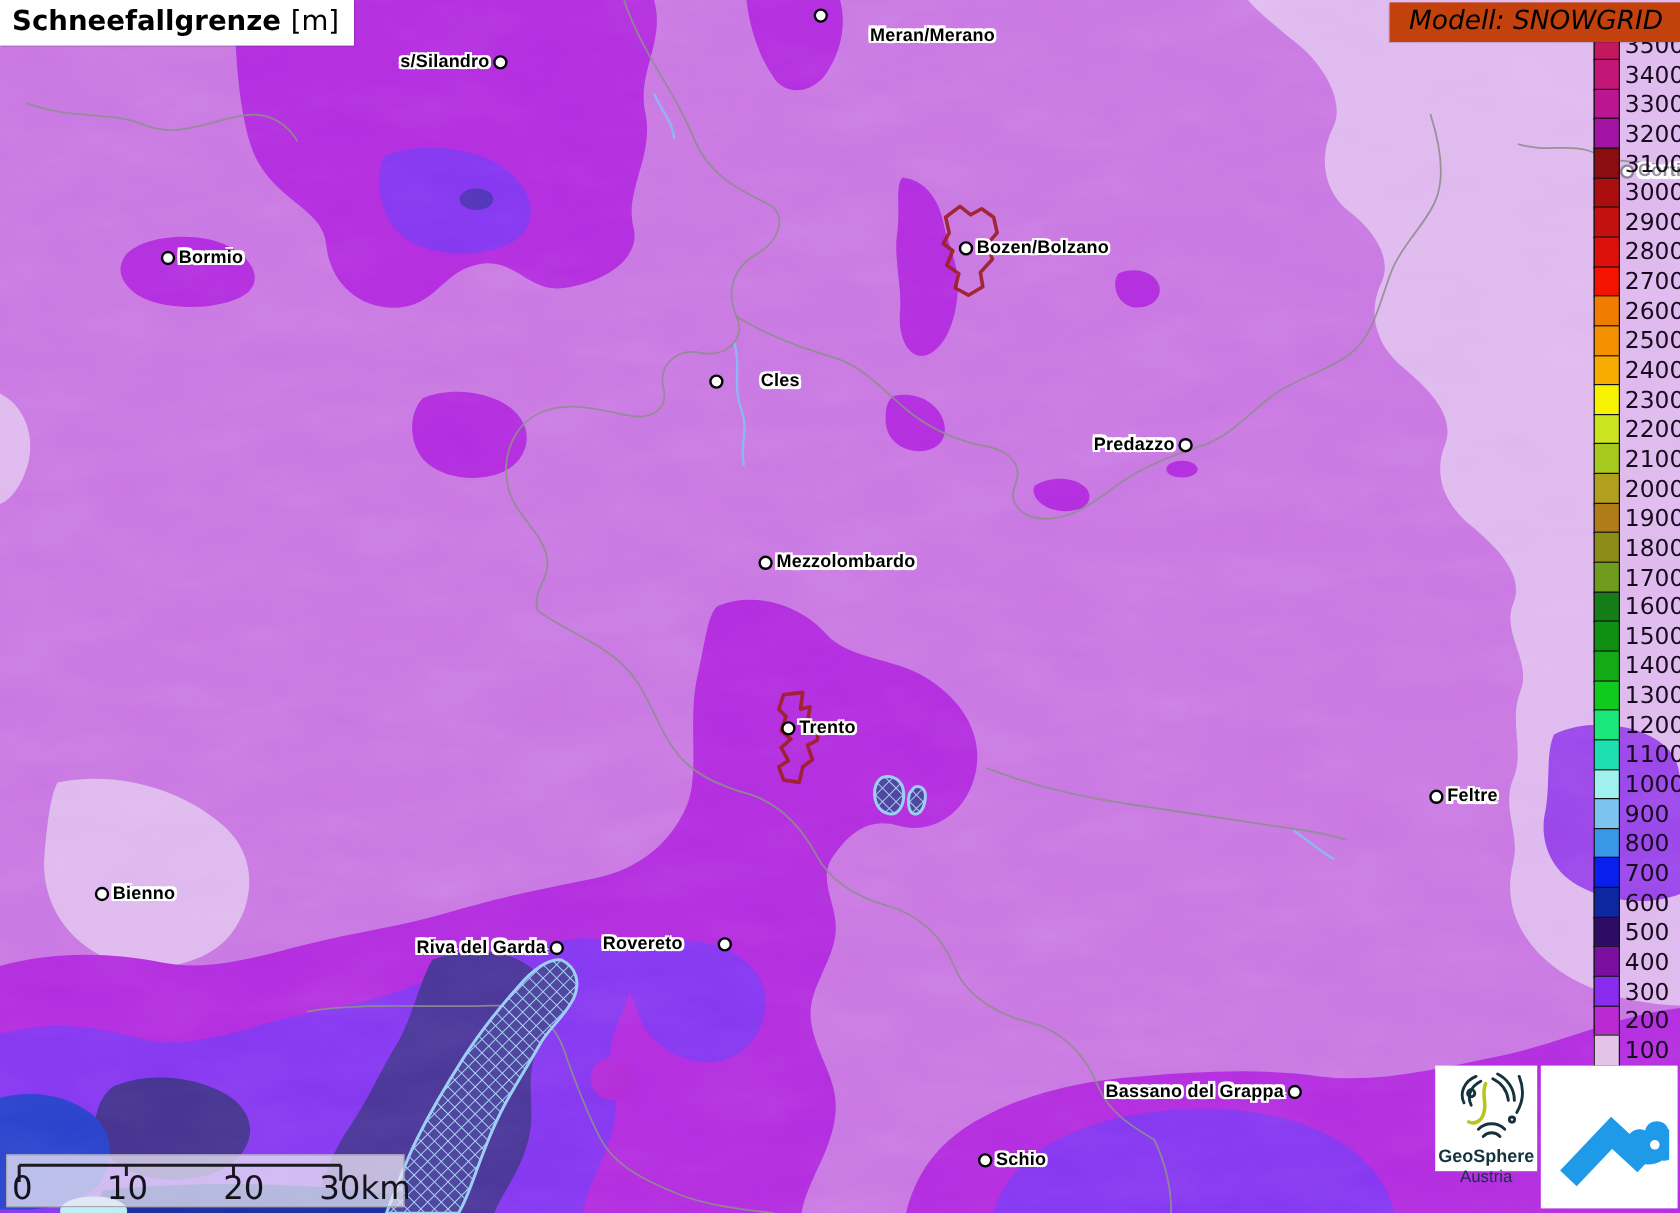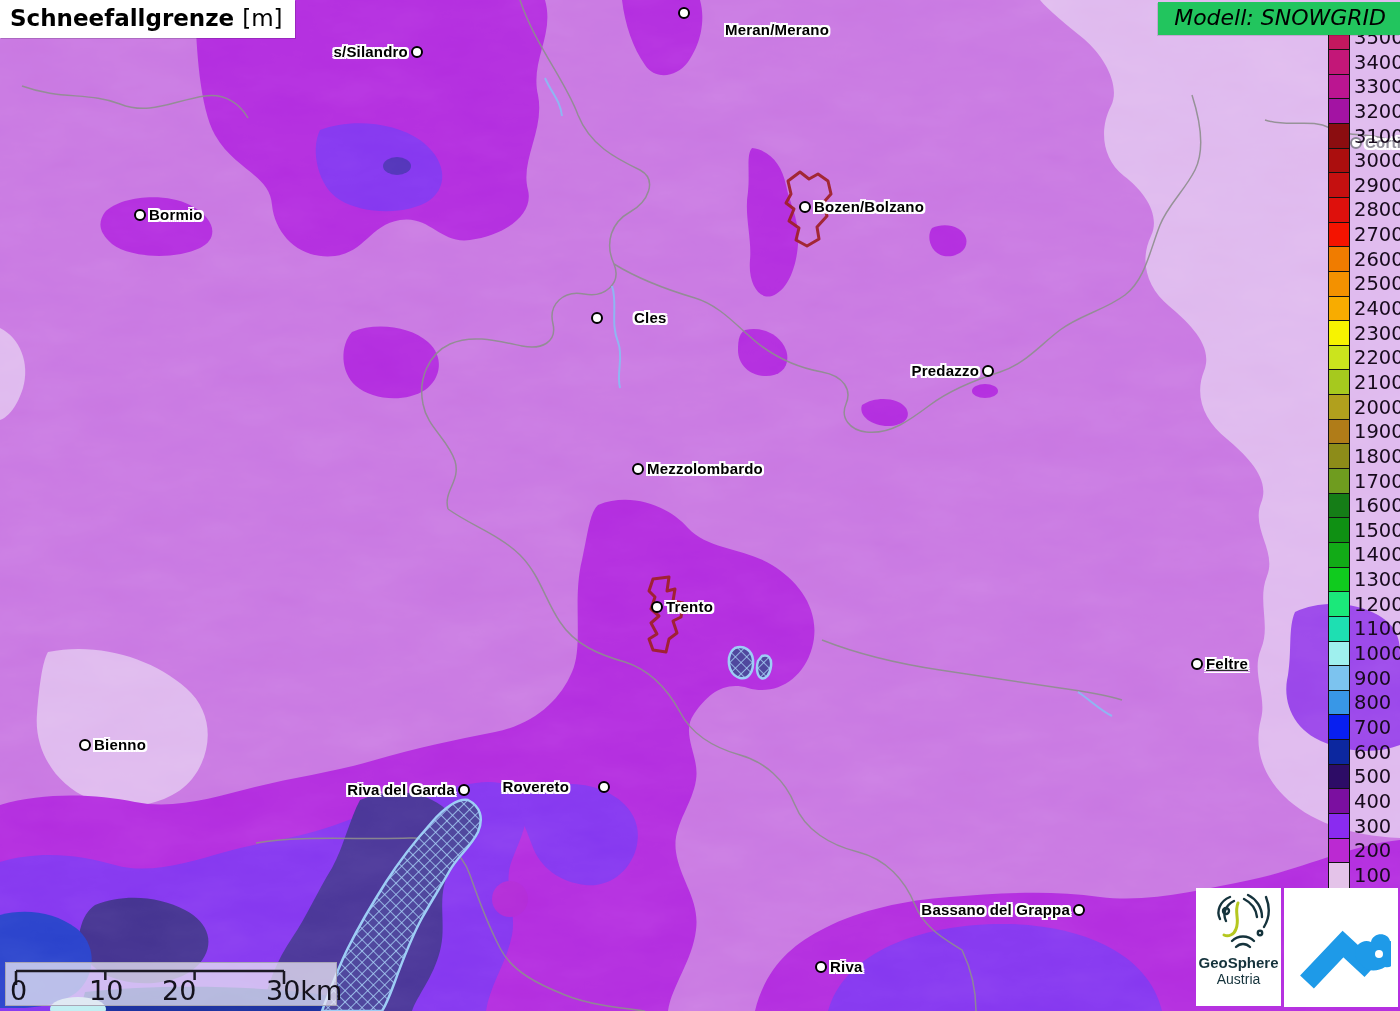--- a/index.html
+++ b/index.html
@@ -24,32 +24,32 @@
   .leg-row{display:flex;align-items:center;height:24.65px;}
   .leg-swatch{width:20px;height:24.65px;border:1px solid #121212;margin-top:-1px;box-sizing:content-box;}
   .leg-label{margin-left:4px;font:19.5px "DejaVu Sans",sans-serif;color:#170a1c;line-height:24.65px;}
 
   
   .title-box{position:absolute;left:0;top:0;z-index:10;background:#fff;
     padding:5px 12px 7px 10px;box-shadow:1px 1px 0 rgba(0,0,0,.15);}
   .title-line1{font:bold 23px "DejaVu Sans",sans-serif;color:#000;}
   .title-line1 .unit{font-weight:normal;}
   .title-line2{font:italic 21.5px "DejaVu Sans",sans-serif;color:#000;margin-top:2px;}
-  .model-box{position:absolute;right:0;top:2px;z-index:10;background:#22c55e;
+  .model-box{position:absolute;right:0;top:2px;z-index:10;background:#c2410c;
     padding:3px 14px 5px 16px;font:italic 22px "DejaVu Sans",sans-serif;color:#000;
     box-shadow:-1px 1px 0 rgba(0,0,0,.12);}
 
   
   .scalebar{position:absolute;left:5px;top:962px;width:332px;height:44px;z-index:8;
     background:rgba(233,231,243,.75);border:1px solid #a9a6b6;box-sizing:border-box;}
   .scalebar svg{position:absolute;left:0;top:4px;}
   .sb-label{position:absolute;top:12px;font:27px "DejaVu Sans",sans-serif;color:#14121c;}
 
   
-  .geo-box{position:absolute;left:1196px;top:888px;width:85px;height:118px;z-index:8;
+  .geo-box{position:absolute;left:1196px;top:888px;width:85px;height:88px;z-index:8;
     background:#fff;text-align:center;}
   .geo-text1{font:bold 15px "Liberation Sans",sans-serif;color:#15333c;margin-top:-2px;}
   .geo-text2{font:14px "Liberation Sans",sans-serif;color:#15333c;}
   .blue-box{position:absolute;left:1284px;top:888px;width:114px;height:119px;z-index:8;
     background:#fff;display:flex;align-items:center;justify-content:center;}
 </style>
 </head>
 <body>
 
 <div class="stage">
@@ -150,31 +150,31 @@
       <div class="city-label" style="top: 207px; left: 814px;">Bozen/Bolzano</div>
       <div class="city-marker" style="left: 597px; top: 318px;"></div>
       <div class="city-label" style="top: 318px; left: 606px; margin-left: 28px;">Cles</div>
       <div class="city-marker" style="left: 988px; top: 371px;"></div>
       <div class="city-label" style="top: 371px; right: 421px;">Predazzo</div>
       <div class="city-marker" style="left: 638px; top: 469px;"></div>
       <div class="city-label" style="top: 469px; left: 647px;">Mezzolombardo</div>
       <div class="city-marker" style="left: 657px; top: 607px;"></div>
       <div class="city-label" style="top: 607px; left: 666px; text-align: right;">Trento</div>
       <div class="city-marker" style="left: 1197px; top: 664px;"></div>
-      <div class="city-label" style="top: 664px; left: 1206px; text-decoration: underline;">Feltre</div>
+      <div class="city-label" style="top: 664px; left: 1206px;">Feltre</div>
       <div class="city-marker" style="left: 85px; top: 745px;"></div>
       <div class="city-label" style="top: 745px; left: 94px;">Bienno</div>
       <div class="city-marker" style="left: 464px; top: 790px;"></div>
       <div class="city-label" style="top: 790px; right: 945px;">Riva del Garda</div>
       <div class="city-marker" style="left: 604px; top: 787px;"></div>
       <div class="city-label" style="top: 787px; right: 831px;">Rovereto</div>
       <div class="city-marker" style="left: 1079px; top: 910px;"></div>
       <div class="city-label" style="top: 910px; right: 330px;">Bassano del Grappa</div>
       <div class="city-marker" style="left: 821px; top: 967px;"></div>
-      <div class="city-label" style="top: 967px; left: 830px;">Riva</div>
+      <div class="city-label" style="top: 967px; left: 830px;">Schio</div>
       <div class="city-marker muted" style="left: 1356px; top: 143px;"></div>
       <div class="city-label muted" style="top: 143px; left: 1365px;">Cortina</div>
     </div>
 
   <div class="legend">
       <div class="leg-row">
         <div class="leg-swatch" style="background: rgb(195, 24, 94);"></div>
         <div class="leg-label">3500</div>
       </div>
       <div class="leg-row">
@@ -323,21 +323,21 @@
   </div>
 
   <div class="model-box">Modell: SNOWGRID</div>
 
   <div class="scalebar">
     <svg width="330" height="24">
       <path d="M10,4 V18 M10,4 H278 M99.3,4 V13 M188.6,4 V13 M278,4 V17" stroke="#1c1a24" stroke-width="2.5" fill="none"></path>
     </svg>
     <span class="sb-label" style="left:4px">0</span>
     <span class="sb-label" style="left:83px">10</span>
-    <span class="sb-label" style="left:156px">20</span>
+    <span class="sb-label" style="left:180px">20</span>
     <span class="sb-label" style="left:260px">30km</span>
   </div>
 
   <div class="geo-box">
     <svg width="72" height="64" viewBox="0 0 72 64">
       <g fill="none" stroke="#15333c" stroke-width="2.4" stroke-linecap="round">
         <path d="M17,31 C13,23 17,13 27,9"></path>
         <path d="M23,33 C19,25 23,17 31,13"></path>
         <circle cx="23" cy="23" r="3"></circle>
         <path d="M45,7 C53,11 59,19 59,29"></path>

